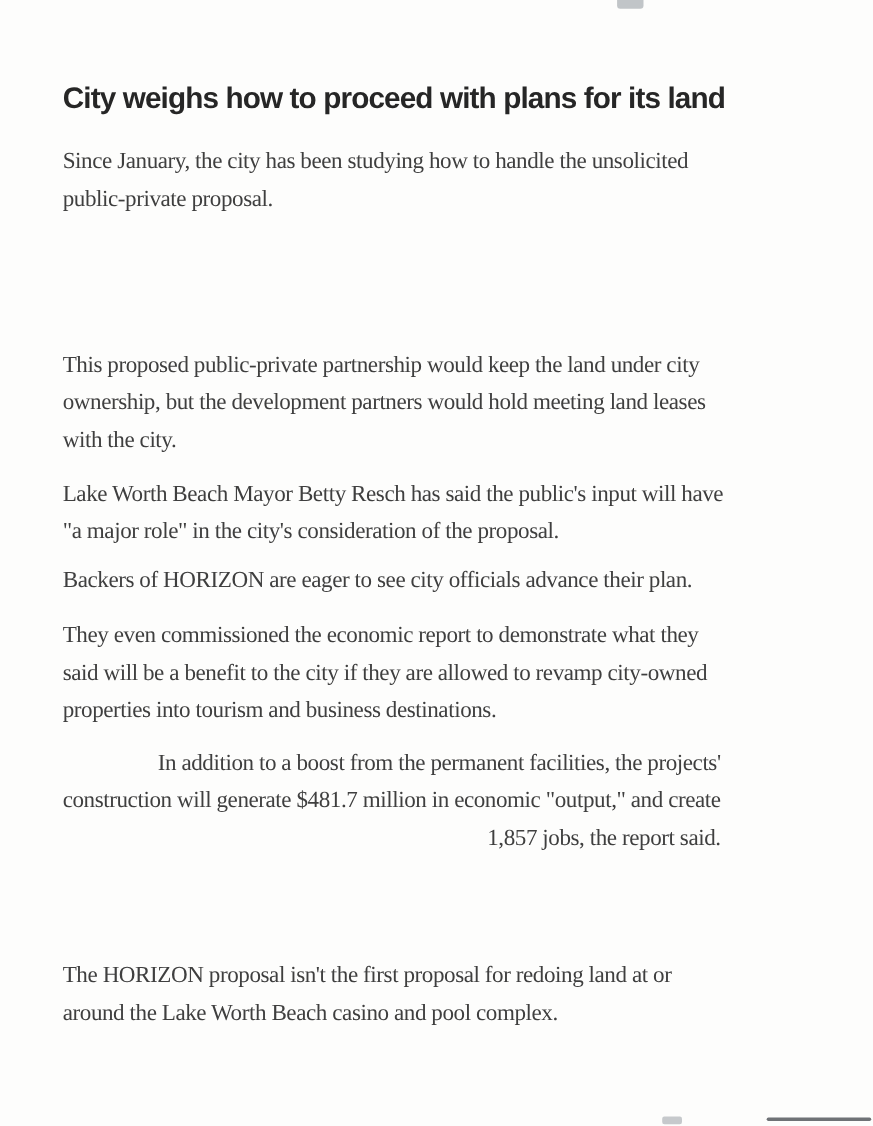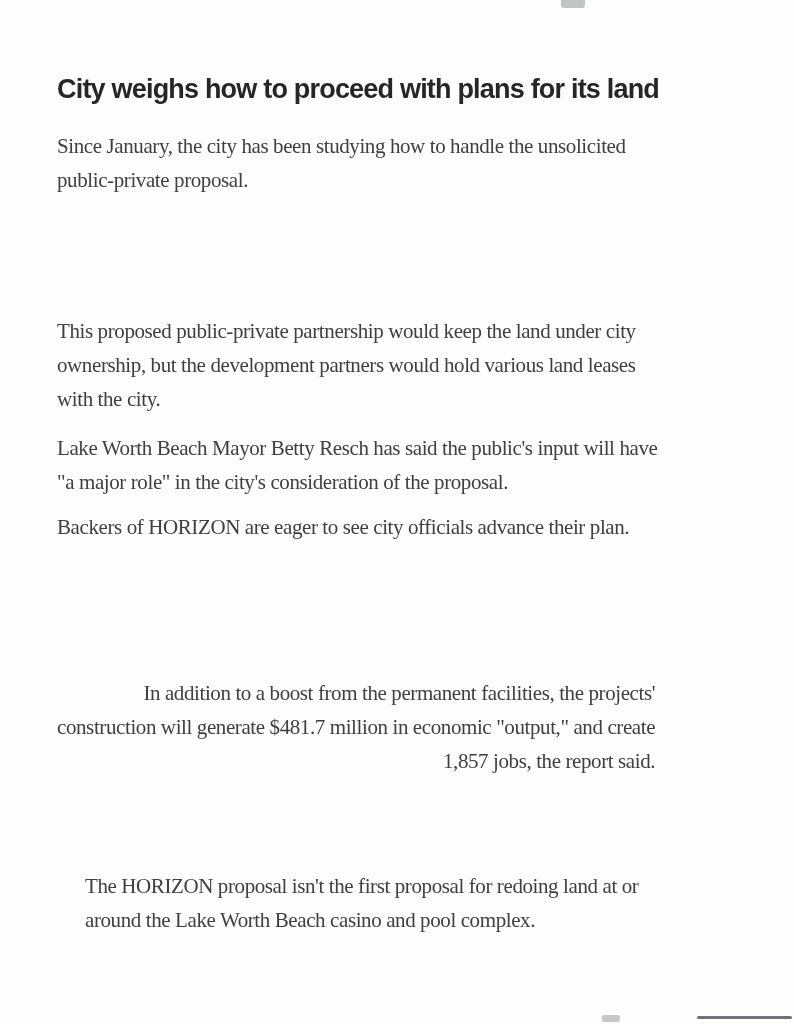--- a/index.html
+++ b/index.html
@@ -41,21 +41,21 @@
   
   #h1   { top: 72px;  }
   #p1   { top: 113px; margin-top: 16px; }
   #p2   { top: 205px; }
   #p3   { top: 314px; }
   #p4   { top: 431px; }
   #p5   { top: 510px; }
   #p6   { top: 560px; }
   #p7   { top: 676px; text-align: right; }
   #h2   { top: 796px; }
-  #p8   { top: 869px; margin-left: 28px; }
+  #p8   { top: 869px; }
 
   
   .artifact { position: absolute; }
   #artifact-top {
     left: 561px; top: 0; width: 24px; height: 8px;
     background: #b2b6ba; border-radius: 0 0 3px 3px; opacity: .8;
   }
   #artifact-bottom-smudge {
     left: 602px; top: 1015px; width: 18px; height: 7px;
     background: #c0c3c6; border-radius: 2px; opacity: .9;
@@ -70,28 +70,31 @@
 
 <div class="page">
 
   <h1 id="h1" class="headline">City weighs how to proceed with plans for its land</h1>
 
   <p id="p1" class="para">Since January, the city has been studying how to handle the unsolicited
 public-private proposal.</p>
 
 
   <p id="p3" class="para">This proposed public-private partnership would keep the land under city
-ownership, but the development partners would hold various land leases
+ownership, but the development partners would hold meeting land leases
 with the city.</p>
 
   <p id="p5" class="para">Backers of HORIZON are eager to see city officials advance their plan.</p>
 
   <p id="p4" class="para">Lake Worth Beach Mayor Betty Resch has said the public's input will have
 "a major role" in the city's consideration of the proposal.</p>
 
+  <p id="p6" class="para">They even commissioned the economic report to demonstrate what they
+said will be a benefit to the city if they are allowed to revamp city-owned
+properties into tourism and business destinations.</p>
 
   <p id="p7" class="para">In addition to a boost from the permanent facilities, the projects'
 construction will generate $481.7 million in economic "output," and create
 1,857 jobs, the report said.</p>
 
 
   <p id="p8" class="para">The HORIZON proposal isn't the first proposal for redoing land at or
 around the Lake Worth Beach casino and pool complex.</p>
 
   <div id="artifact-top" class="artifact"></div>

